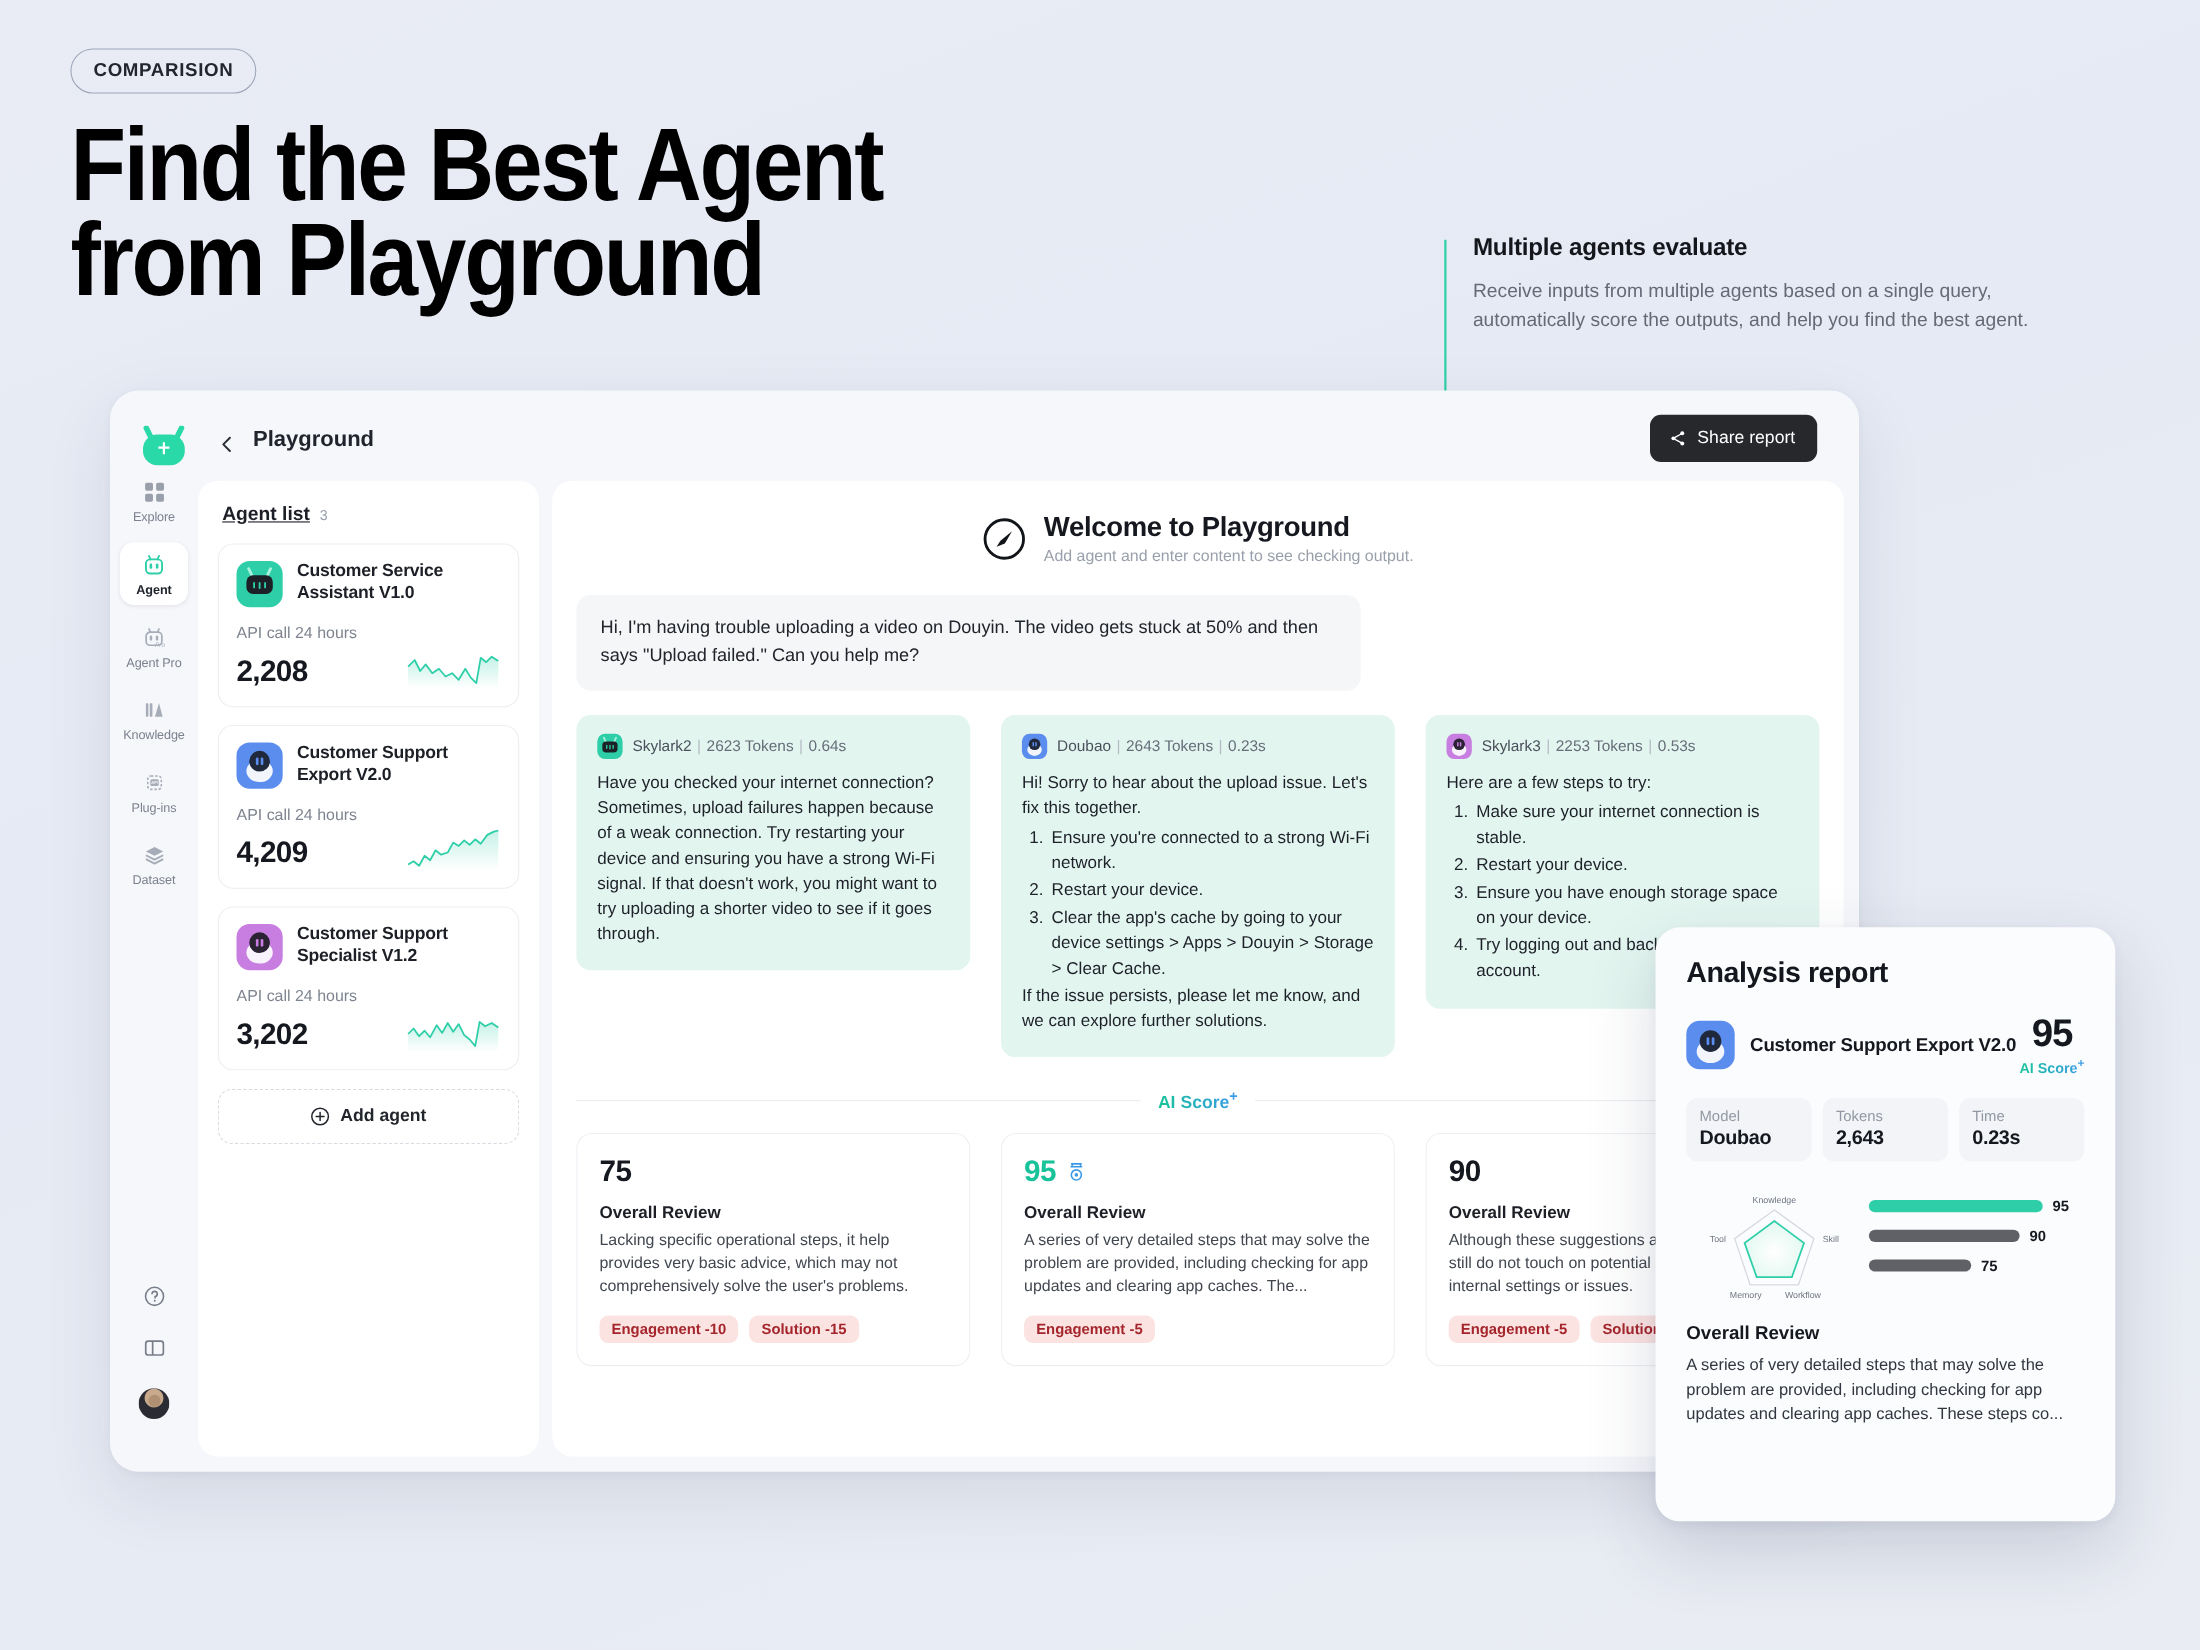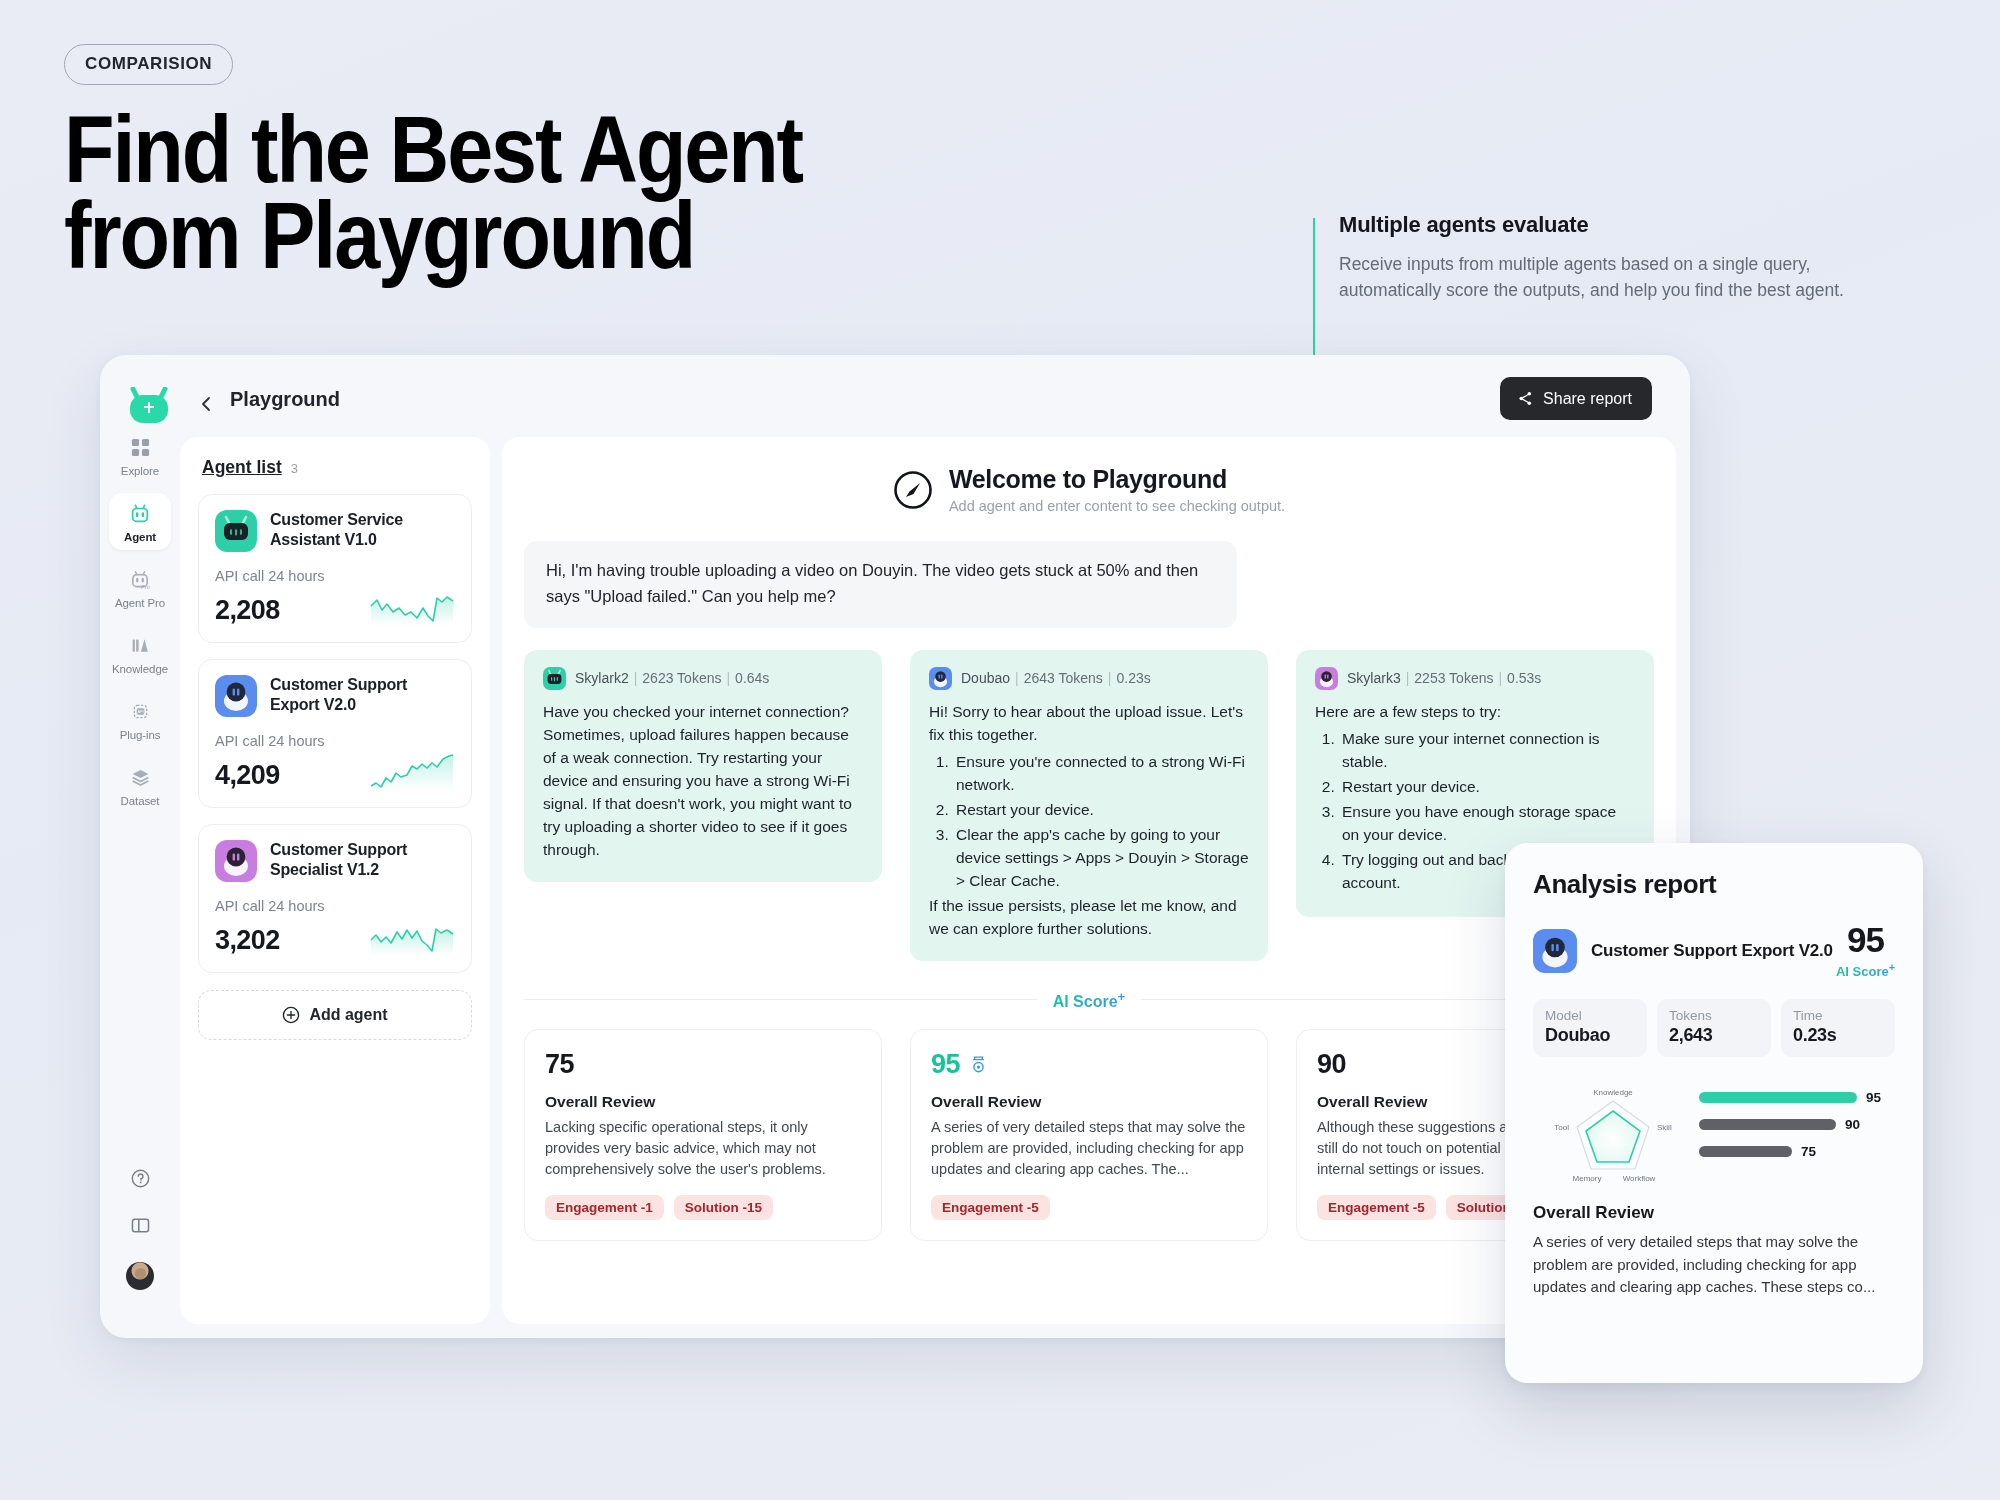--- a/index.html
+++ b/index.html
@@ -550,23 +550,23 @@
       <div class="rule"></div>
       <div class="score-label"><span>AI Score</span><sup>+</sup></div>
       <div class="rule"></div>
     </div>
 
     <div class="reviews">
 
       <div class="review">
         <div class="review-score">75</div>
         <div class="review-head">Overall Review</div>
-        <div class="review-text">Lacking specific operational steps, it only provides very basic advice, which may not comprehensively solve the user's problems.</div>
+        <div class="review-text">Lacking specific operational steps, it help provides very basic advice, which may not comprehensively solve the user's problems.</div>
         <div class="tags">
-          <div class="tag">Engagement -1</div>
+          <div class="tag">Engagement -10</div>
           <div class="tag">Solution -15</div>
         </div>
       </div>
 
       <div class="review">
         <div class="review-score best">
           <span>95</span>
           <svg viewBox="0 0 22 22" width="19" height="19">
             <path d="M6 2.4 H16 M6.6 2.4 V5.4 M15.4 2.4 V5.4 M5.4 5.4 H16.6" stroke="#3b9ae8" stroke-width="1.6" stroke-linecap="round" fill="none"></path>
             <circle cx="11" cy="14" r="5.3" fill="none" stroke="#3b9ae8" stroke-width="1.7"></circle>

